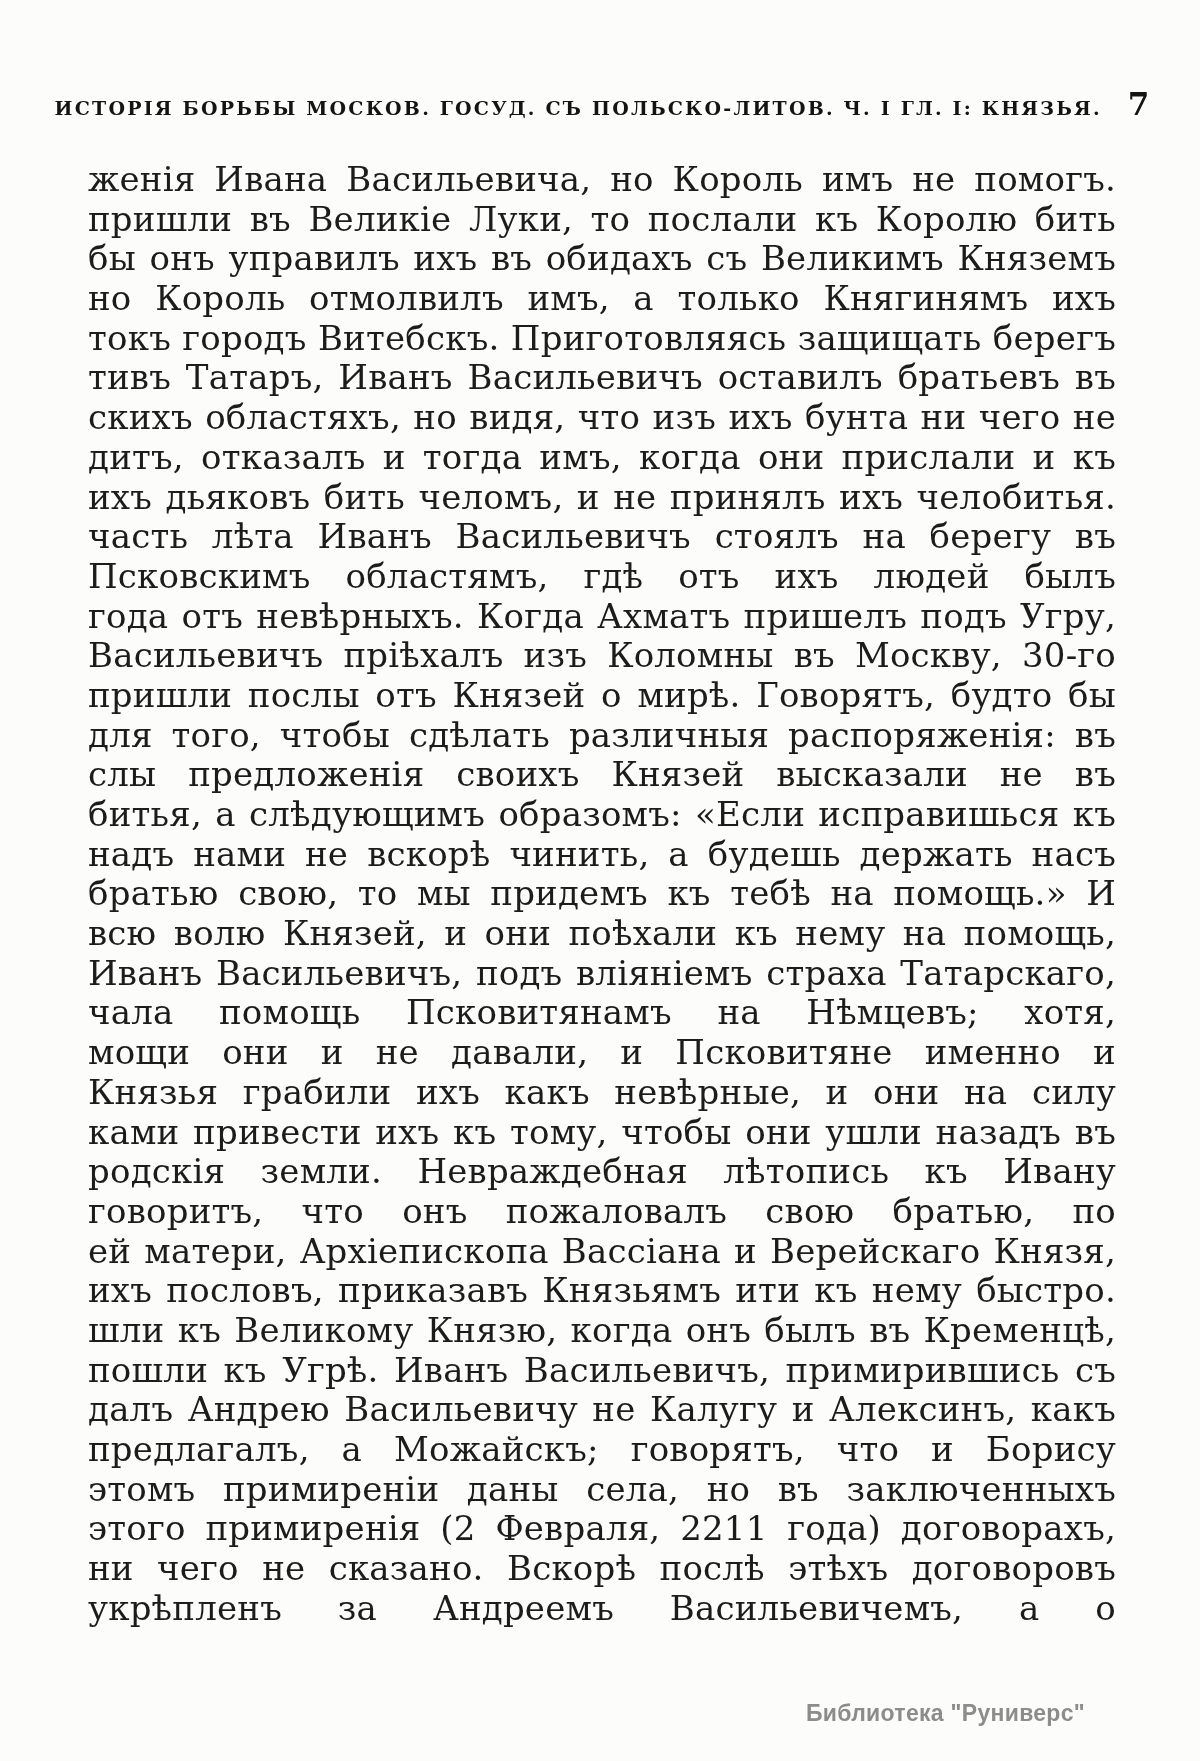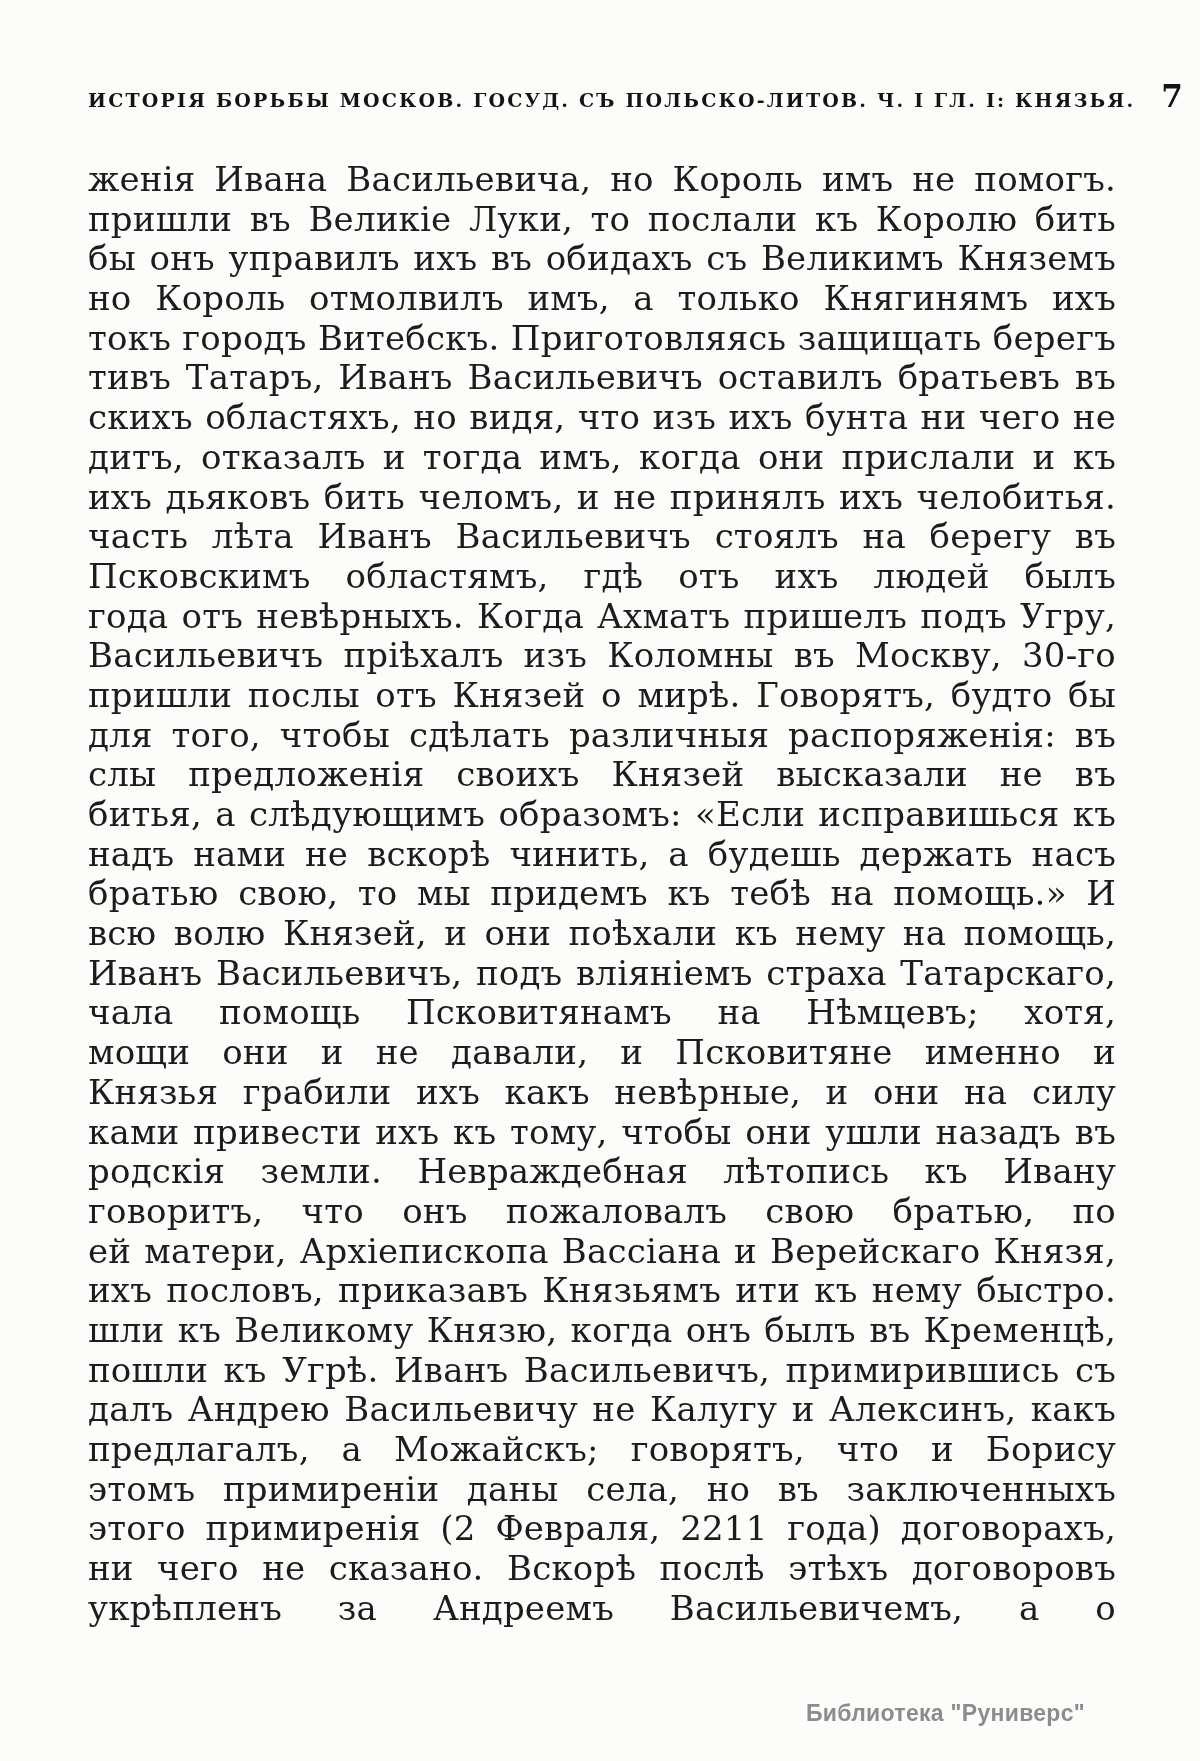--- a/index.html
+++ b/index.html
@@ -12,24 +12,25 @@
     width: 1200px;
     height: 1761px;
     background: #fcfdfa;
     overflow: hidden;
     font-family: "DejaVu Serif", "Liberation Serif", serif;
     color: #1e1e1e;
   }
   
   .header {
     position: absolute;
-    top: 78px;
+    top: 86px;
     left: 88px;
     width: 1028px;
     display: flex;
+    justify-content: center;
     align-items: baseline;
     white-space: nowrap;
   }
   .running-title {
     font-size: 19px;
     font-weight: bold;
     letter-spacing: 2.2px;
     color: #141414;
   }
   .page-number {

